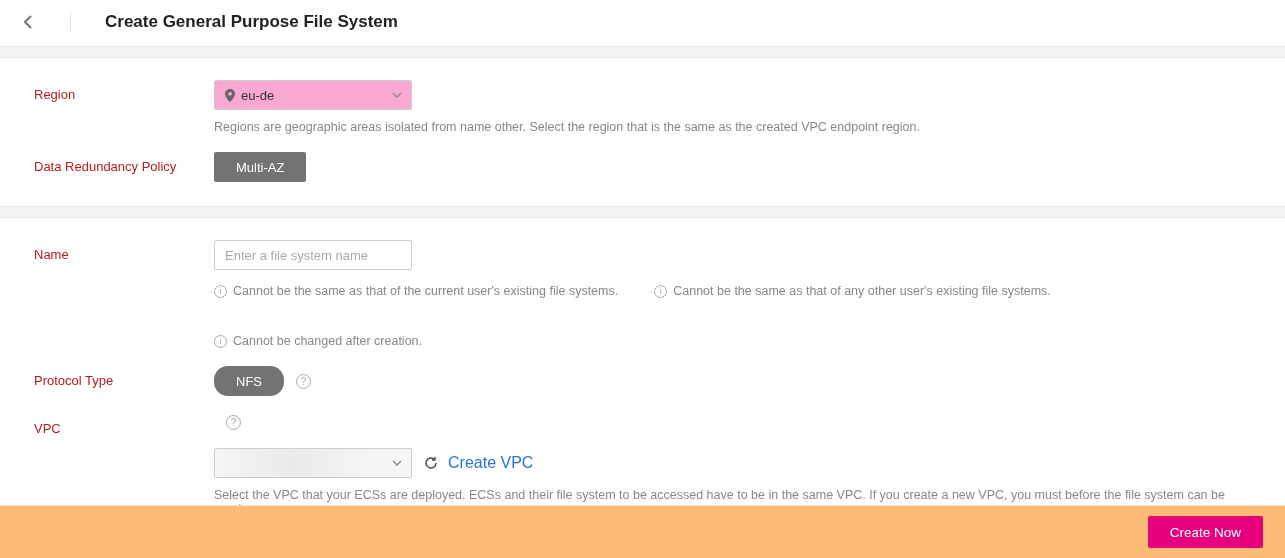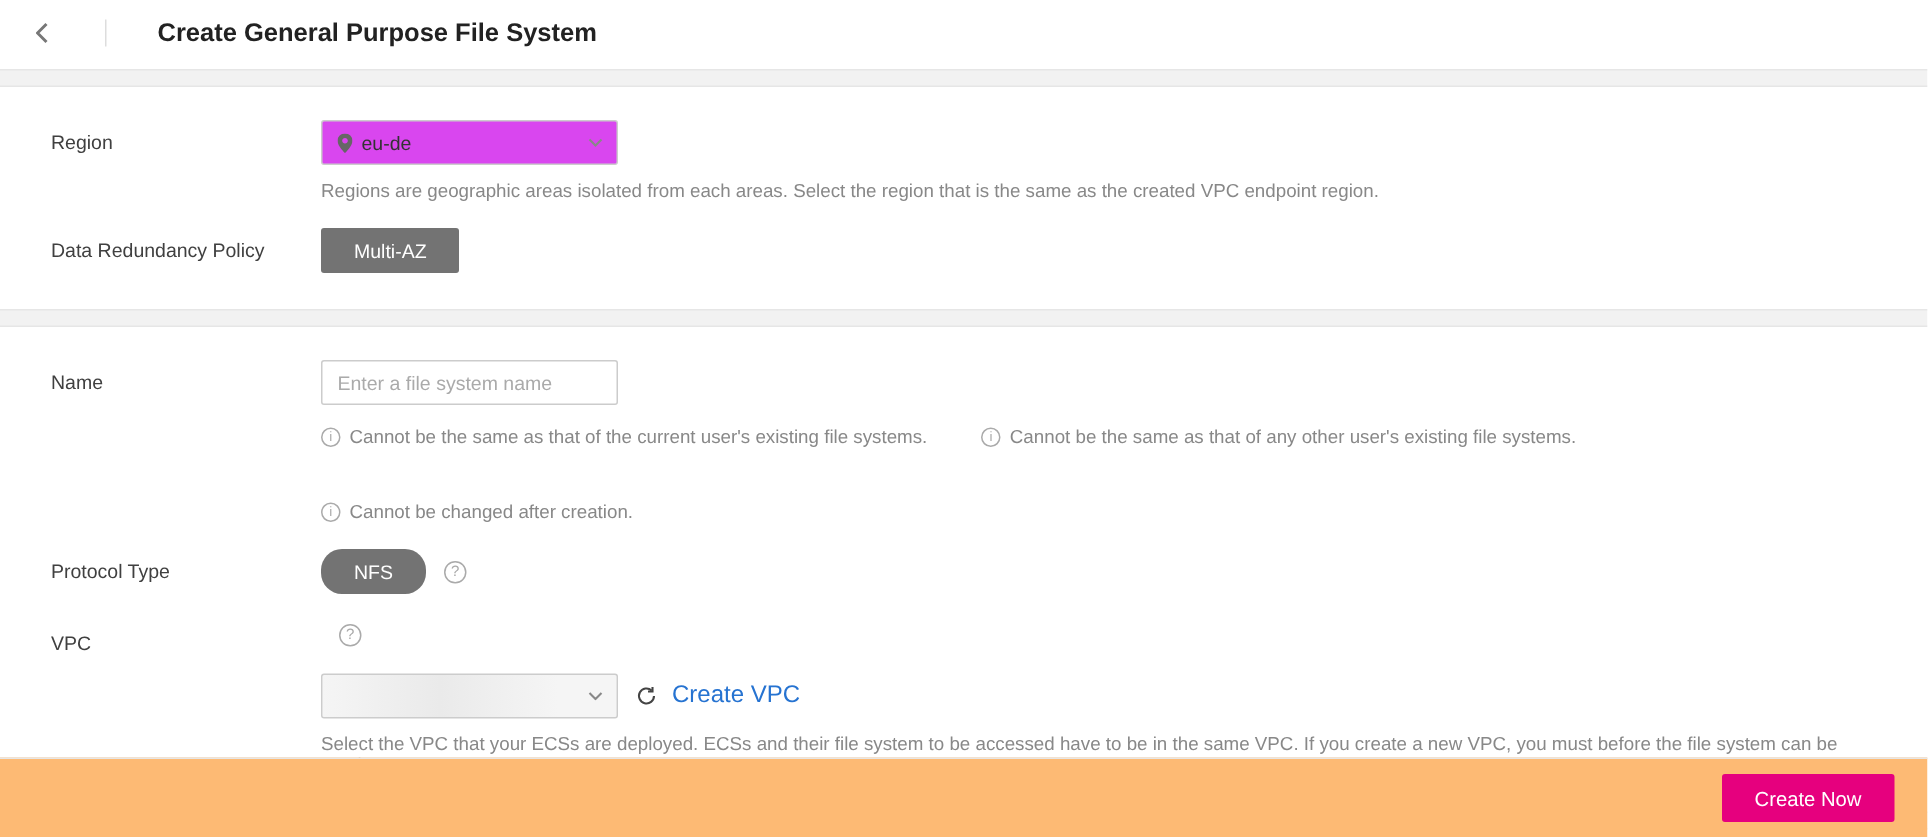--- a/index.html
+++ b/index.html
@@ -49,36 +49,36 @@
   .row {
     display: flex;
     align-items: flex-start;
     margin-bottom: 18px;
   }
   .row:last-child { margin-bottom: 0; }
   .label-col {
     width: 180px;
     flex-shrink: 0;
     padding-top: 7px;
-    color: #404040;
+    color: #b91c1c;
     font-size: 13px;
   }
   .field-col {
     flex: 1;
     min-width: 0;
   }
   .select {
     position: relative;
     display: inline-flex;
     align-items: center;
     width: 198px;
     height: 30px;
     border: 1px solid #ccc;
     border-radius: 2px;
-    background: #d946ef;
+    background: #f9a8d4;
     padding: 0 28px 0 10px;
     cursor: pointer;
     color: #333;
   }
   .select.shimmer {
     background: linear-gradient(90deg,#f5f5f5,#eaeaea 40%,#f5f5f5 80%);
   }
   .select .chev {
     position: absolute;
     right: 9px; top: 50%; transform: translateY(-50%);
@@ -218,21 +218,21 @@
               <path d="M5 0C2.2 0 0 2.1 0 4.8 0 8.4 5 13 5 13s5-4.6 5-8.2C10 2.1 7.8 0 5 0zm0 6.6c-1 0-1.9-.8-1.9-1.8S4 3 5 3s1.9.8 1.9 1.8S6 6.6 5 6.6z" fill="#666"></path>
             </svg>
         </span>
         <span>eu-de</span>
         <span class="chev">
           <svg width="10" height="6" viewBox="0 0 10 6">
               <path d="M1 1l4 4 4-4" fill="none" stroke="#888" stroke-width="1.4"></path>
             </svg>
         </span>
       </div>
-      <div class="helper">Regions are geographic areas isolated from each areas. Select the region that is the same as the created VPC endpoint region.</div>
+      <div class="helper">Regions are geographic areas isolated from name other. Select the region that is the same as the created VPC endpoint region.</div>
     </div>
   </div>
 
   <div class="row">
     <div class="label-col">Data Redundancy Policy</div>
     <div class="field-col">
       <div class="pill-btn">
         <span>Multi-AZ</span>
       </div>
     </div>

